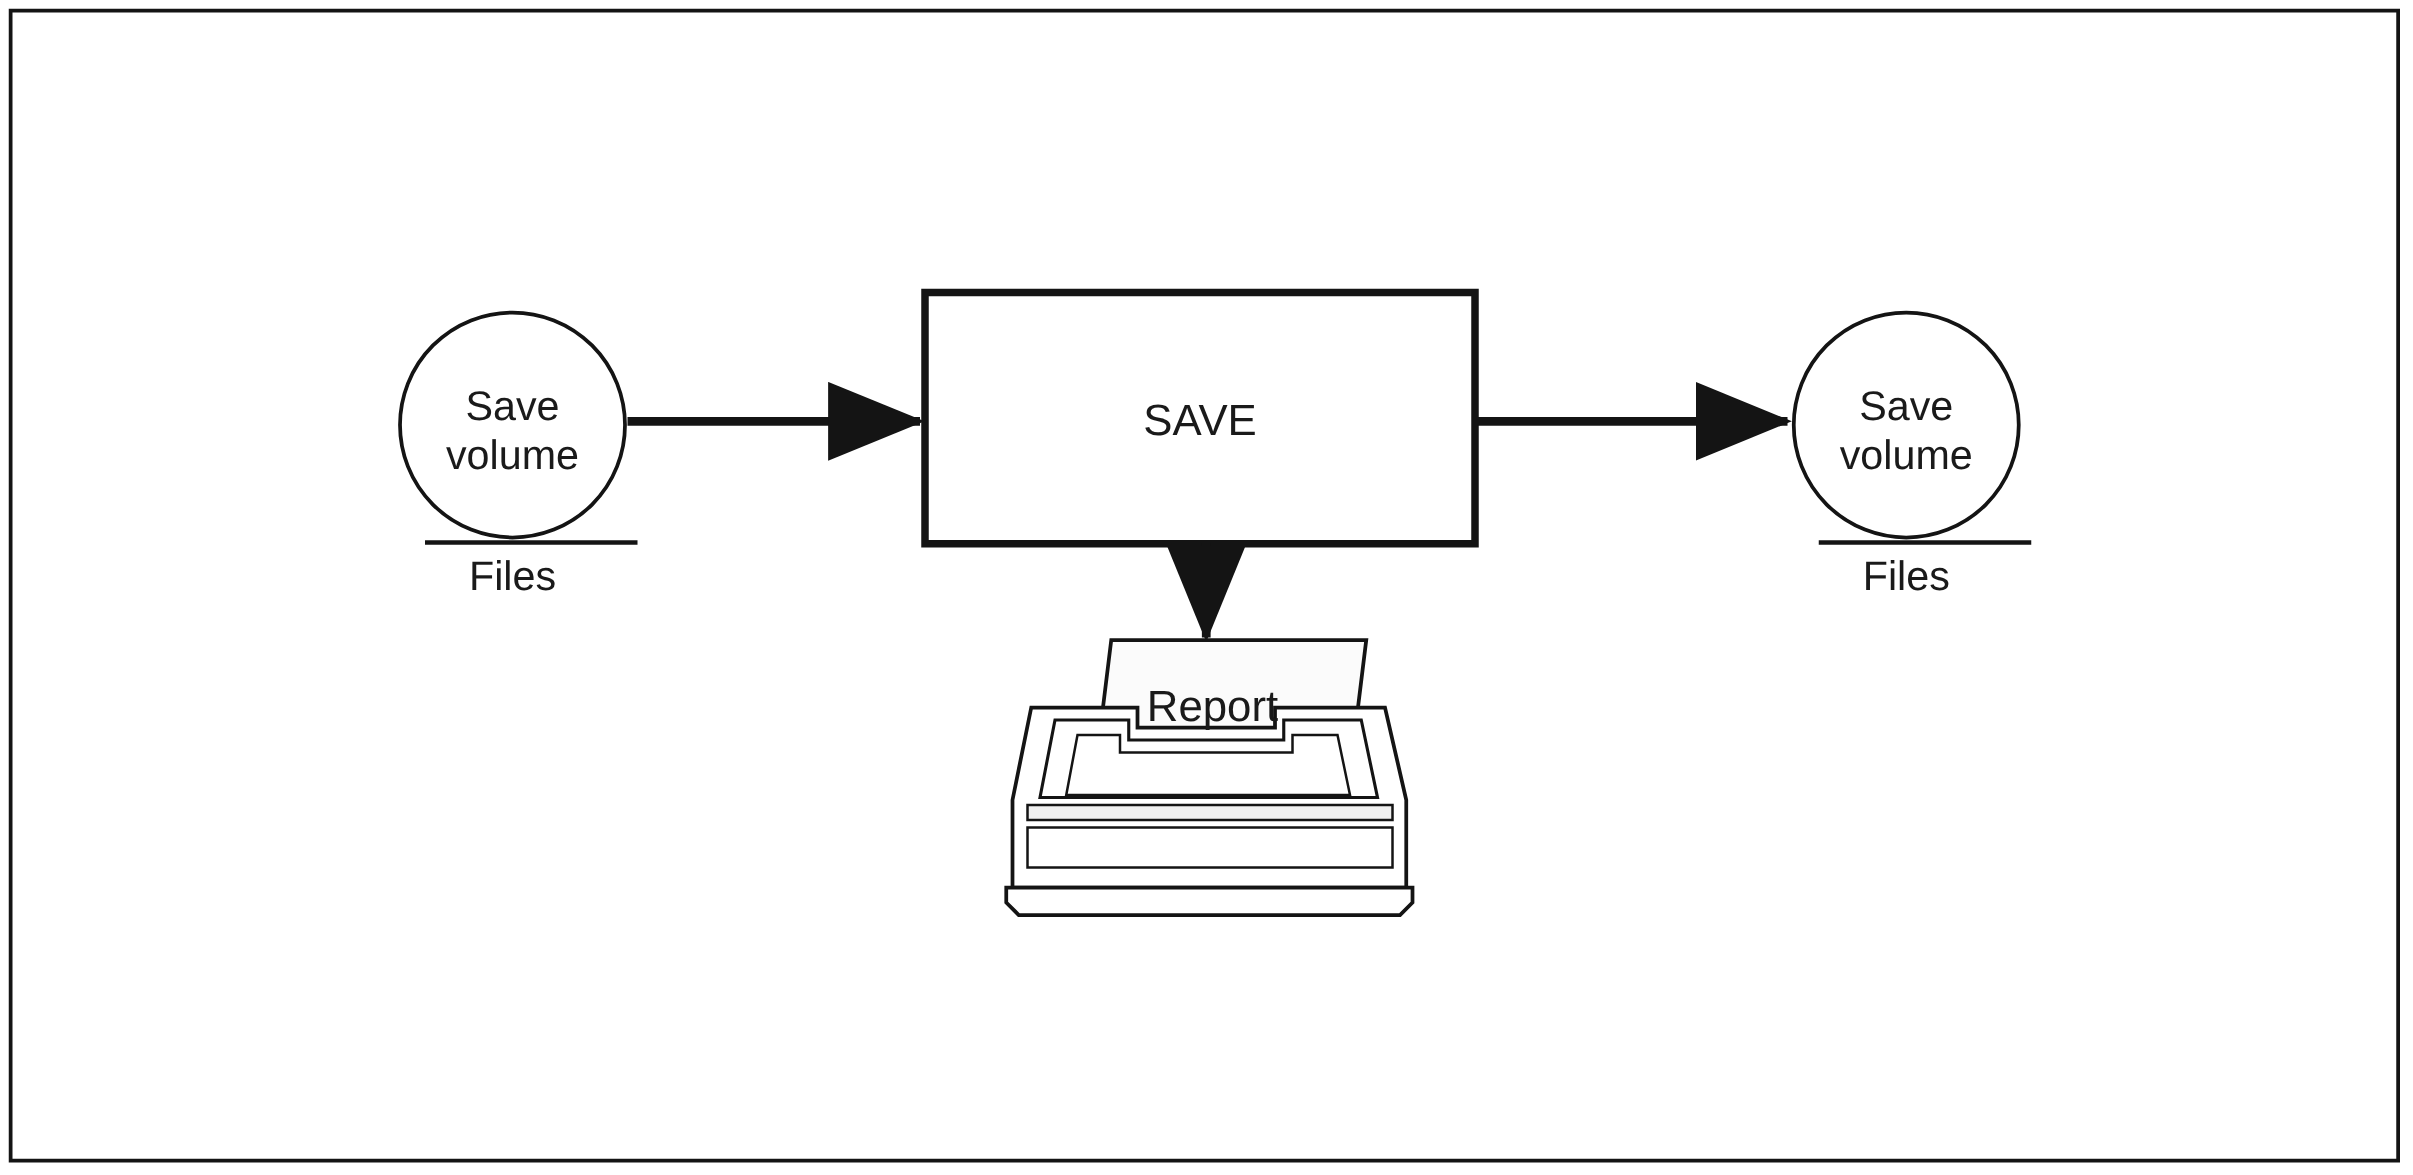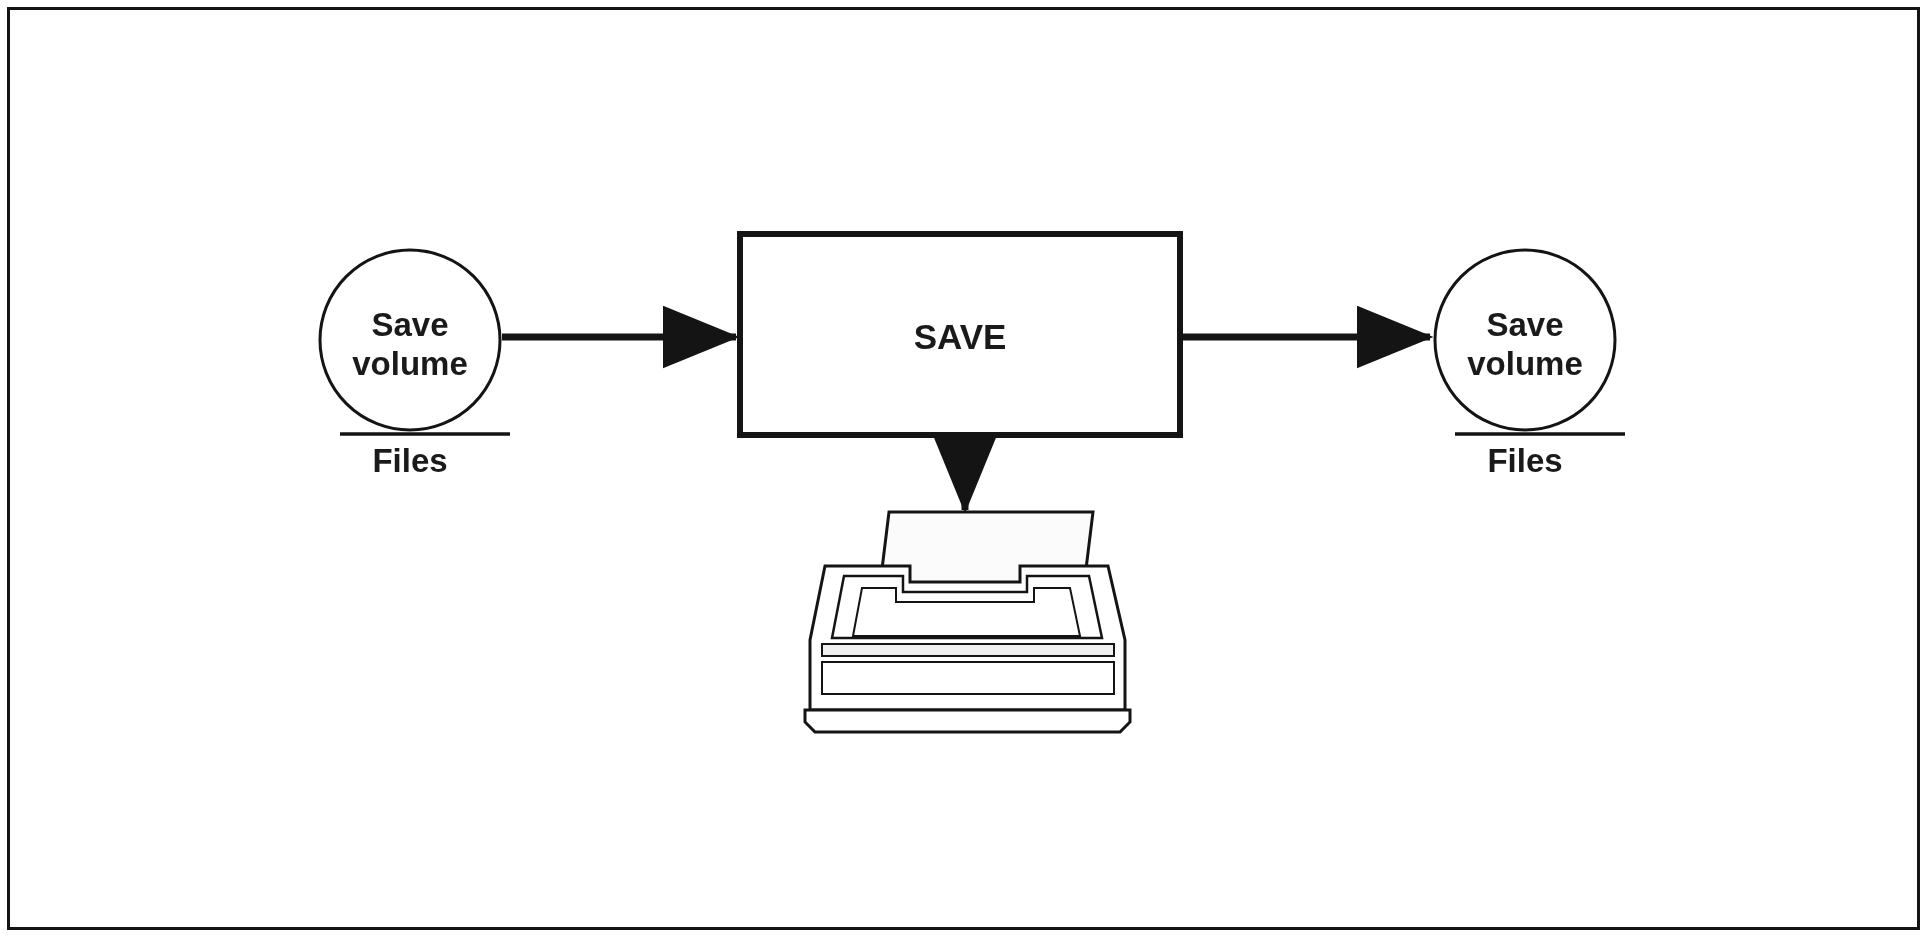--- a/index.html
+++ b/index.html
@@ -30,21 +30,20 @@
     width: 1930px;
     height: 940px;
   }
   .node-label {
     position: absolute;
     text-align: center;
     color: #1a1a1a;
     line-height: 1.18;
     white-space: pre;
     pointer-events: none;
-    font-weight: bold;
   }
   #label-source-volume {
     left: 285px;
     top: 296px;
     width: 230px;
     font-size: 33px;
   }
   #label-source-files {
     left: 285px;
     top: 432px;
@@ -142,14 +141,15 @@
 
   <div class="node-label" id="label-source-files">Files</div>
 
   <div class="node-label" id="label-process-save">SAVE</div>
 
   <div class="node-label" id="label-target-volume"><span>Save</span>
 <span>volume</span></div>
 
   <div class="node-label" id="label-target-files">Files</div>
 
+  <div class="node-label" id="label-report">Report</div>
 
 </div>
 
 </body></html>

